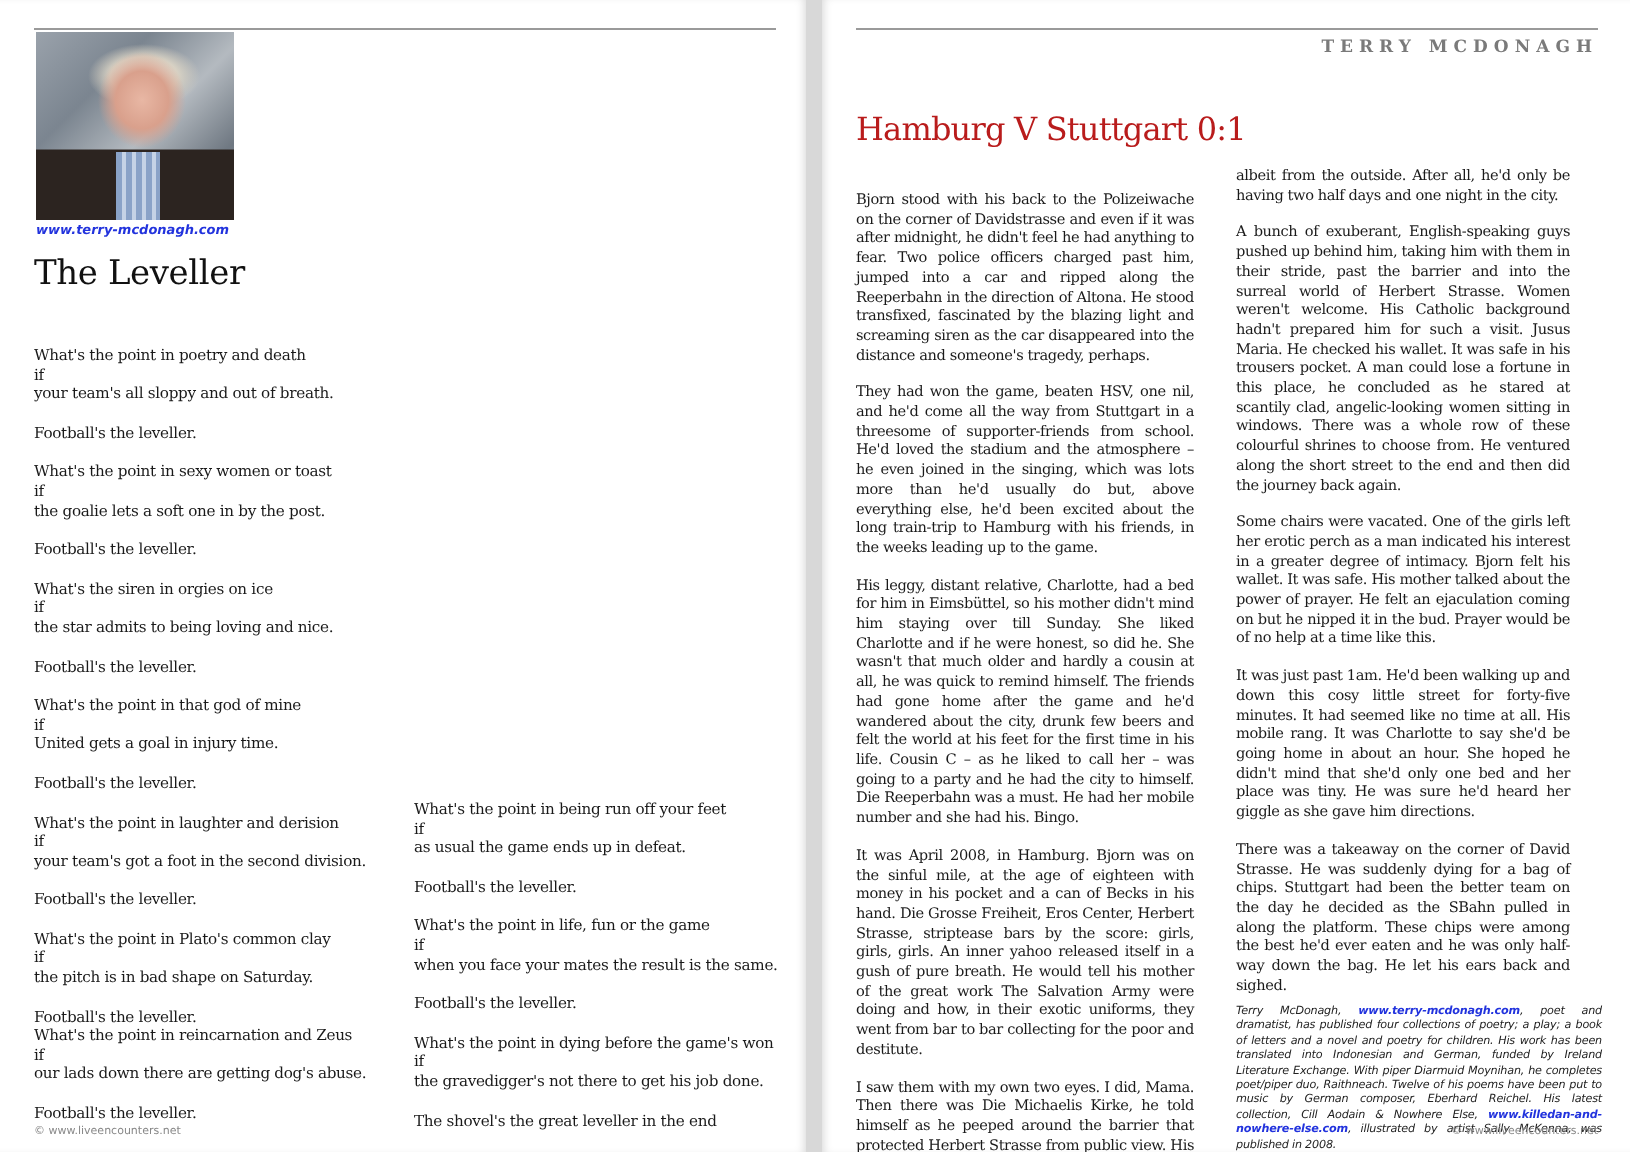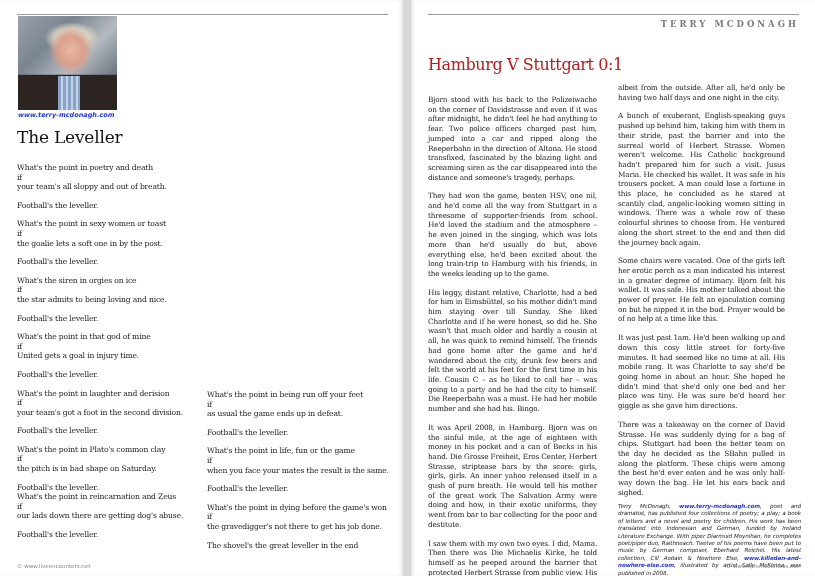--- a/index.html
+++ b/index.html
@@ -38,21 +38,21 @@
   .poem-title {
     position:absolute; left:17px; top:127px; font-size:17px; font-family:"DejaVu Serif", serif; color:#111;
     letter-spacing:-0.2px;
   }
   .poem-col {
     position:absolute; font-size:7.6px; line-height:9.6px; font-family:"DejaVu Serif", serif; color:#1a1a1a;
     letter-spacing:-0.15px;
   }
   #poem-col-1 { left:17px; top:163px; width:190px; }
   #poem-col-2 { left:207px; top:390px; width:190px; }
-  .stanza { margin:0 0 9px 0; }
+  .stanza { margin:10px 0 9px 0; }
   .stanza div { white-space:nowrap; }
 
   .footer-copy {
     position:absolute; bottom:7px; font-size:5.5px; color:#888; font-family:"DejaVu Sans", sans-serif;
   }
   #footer-left { left:17px; }
   #footer-right { right:16px; }
 
   
   .running-head {

